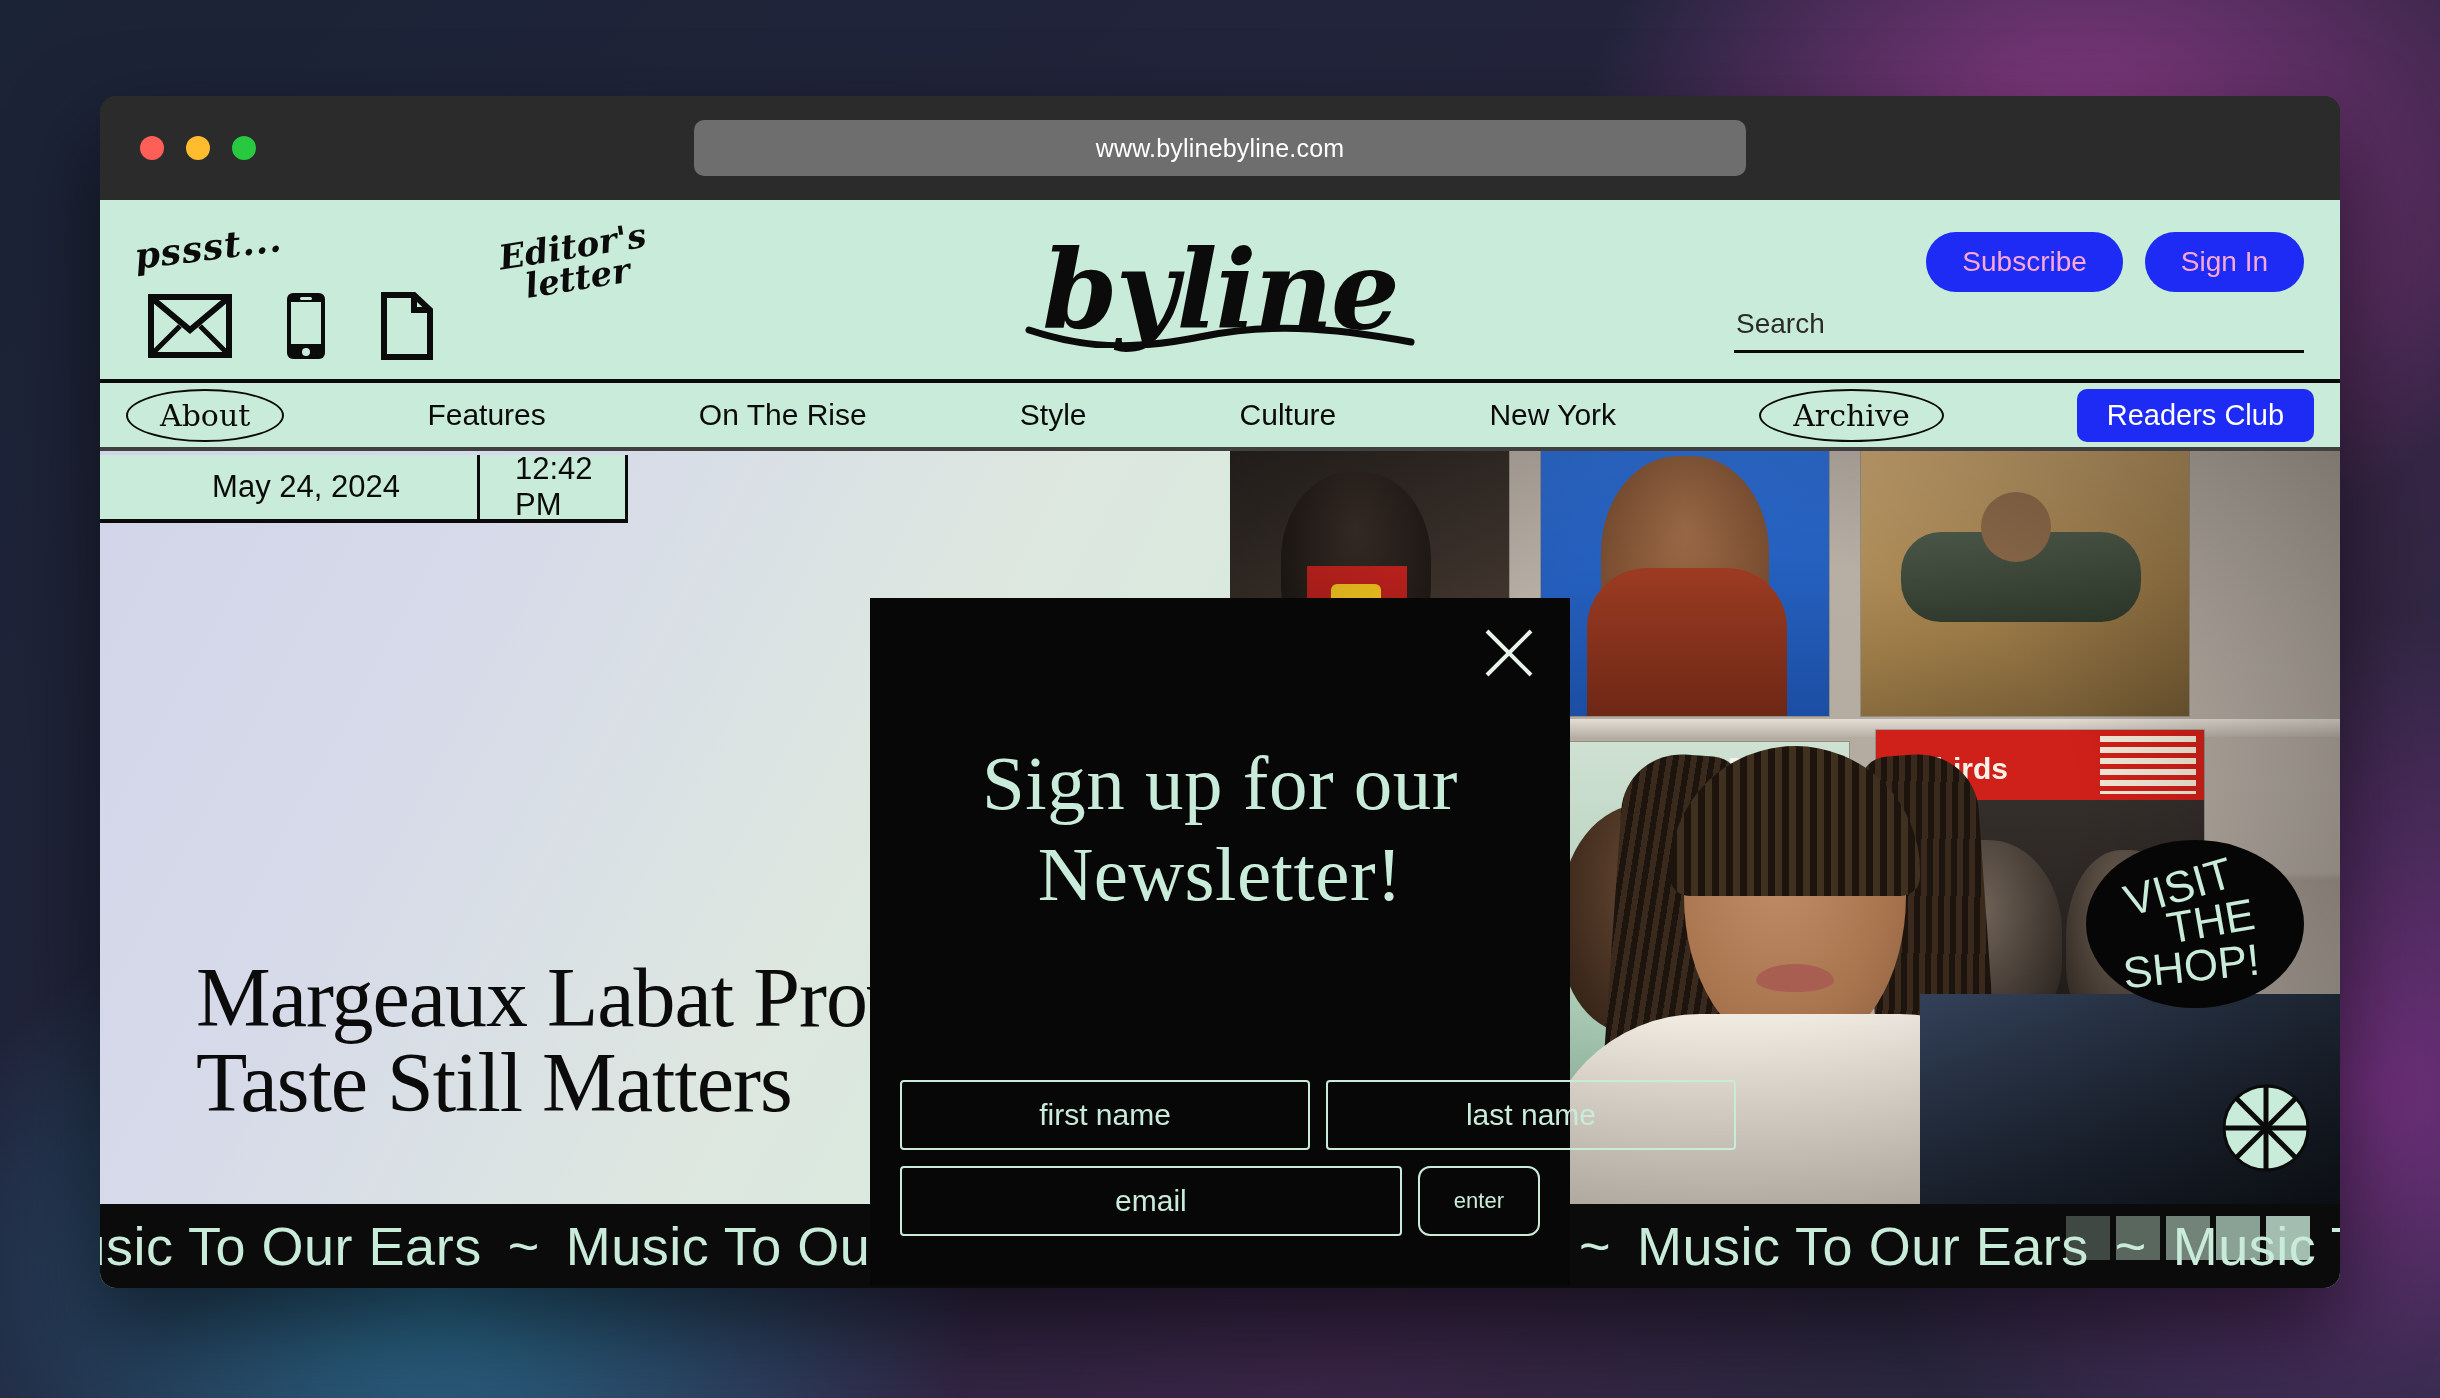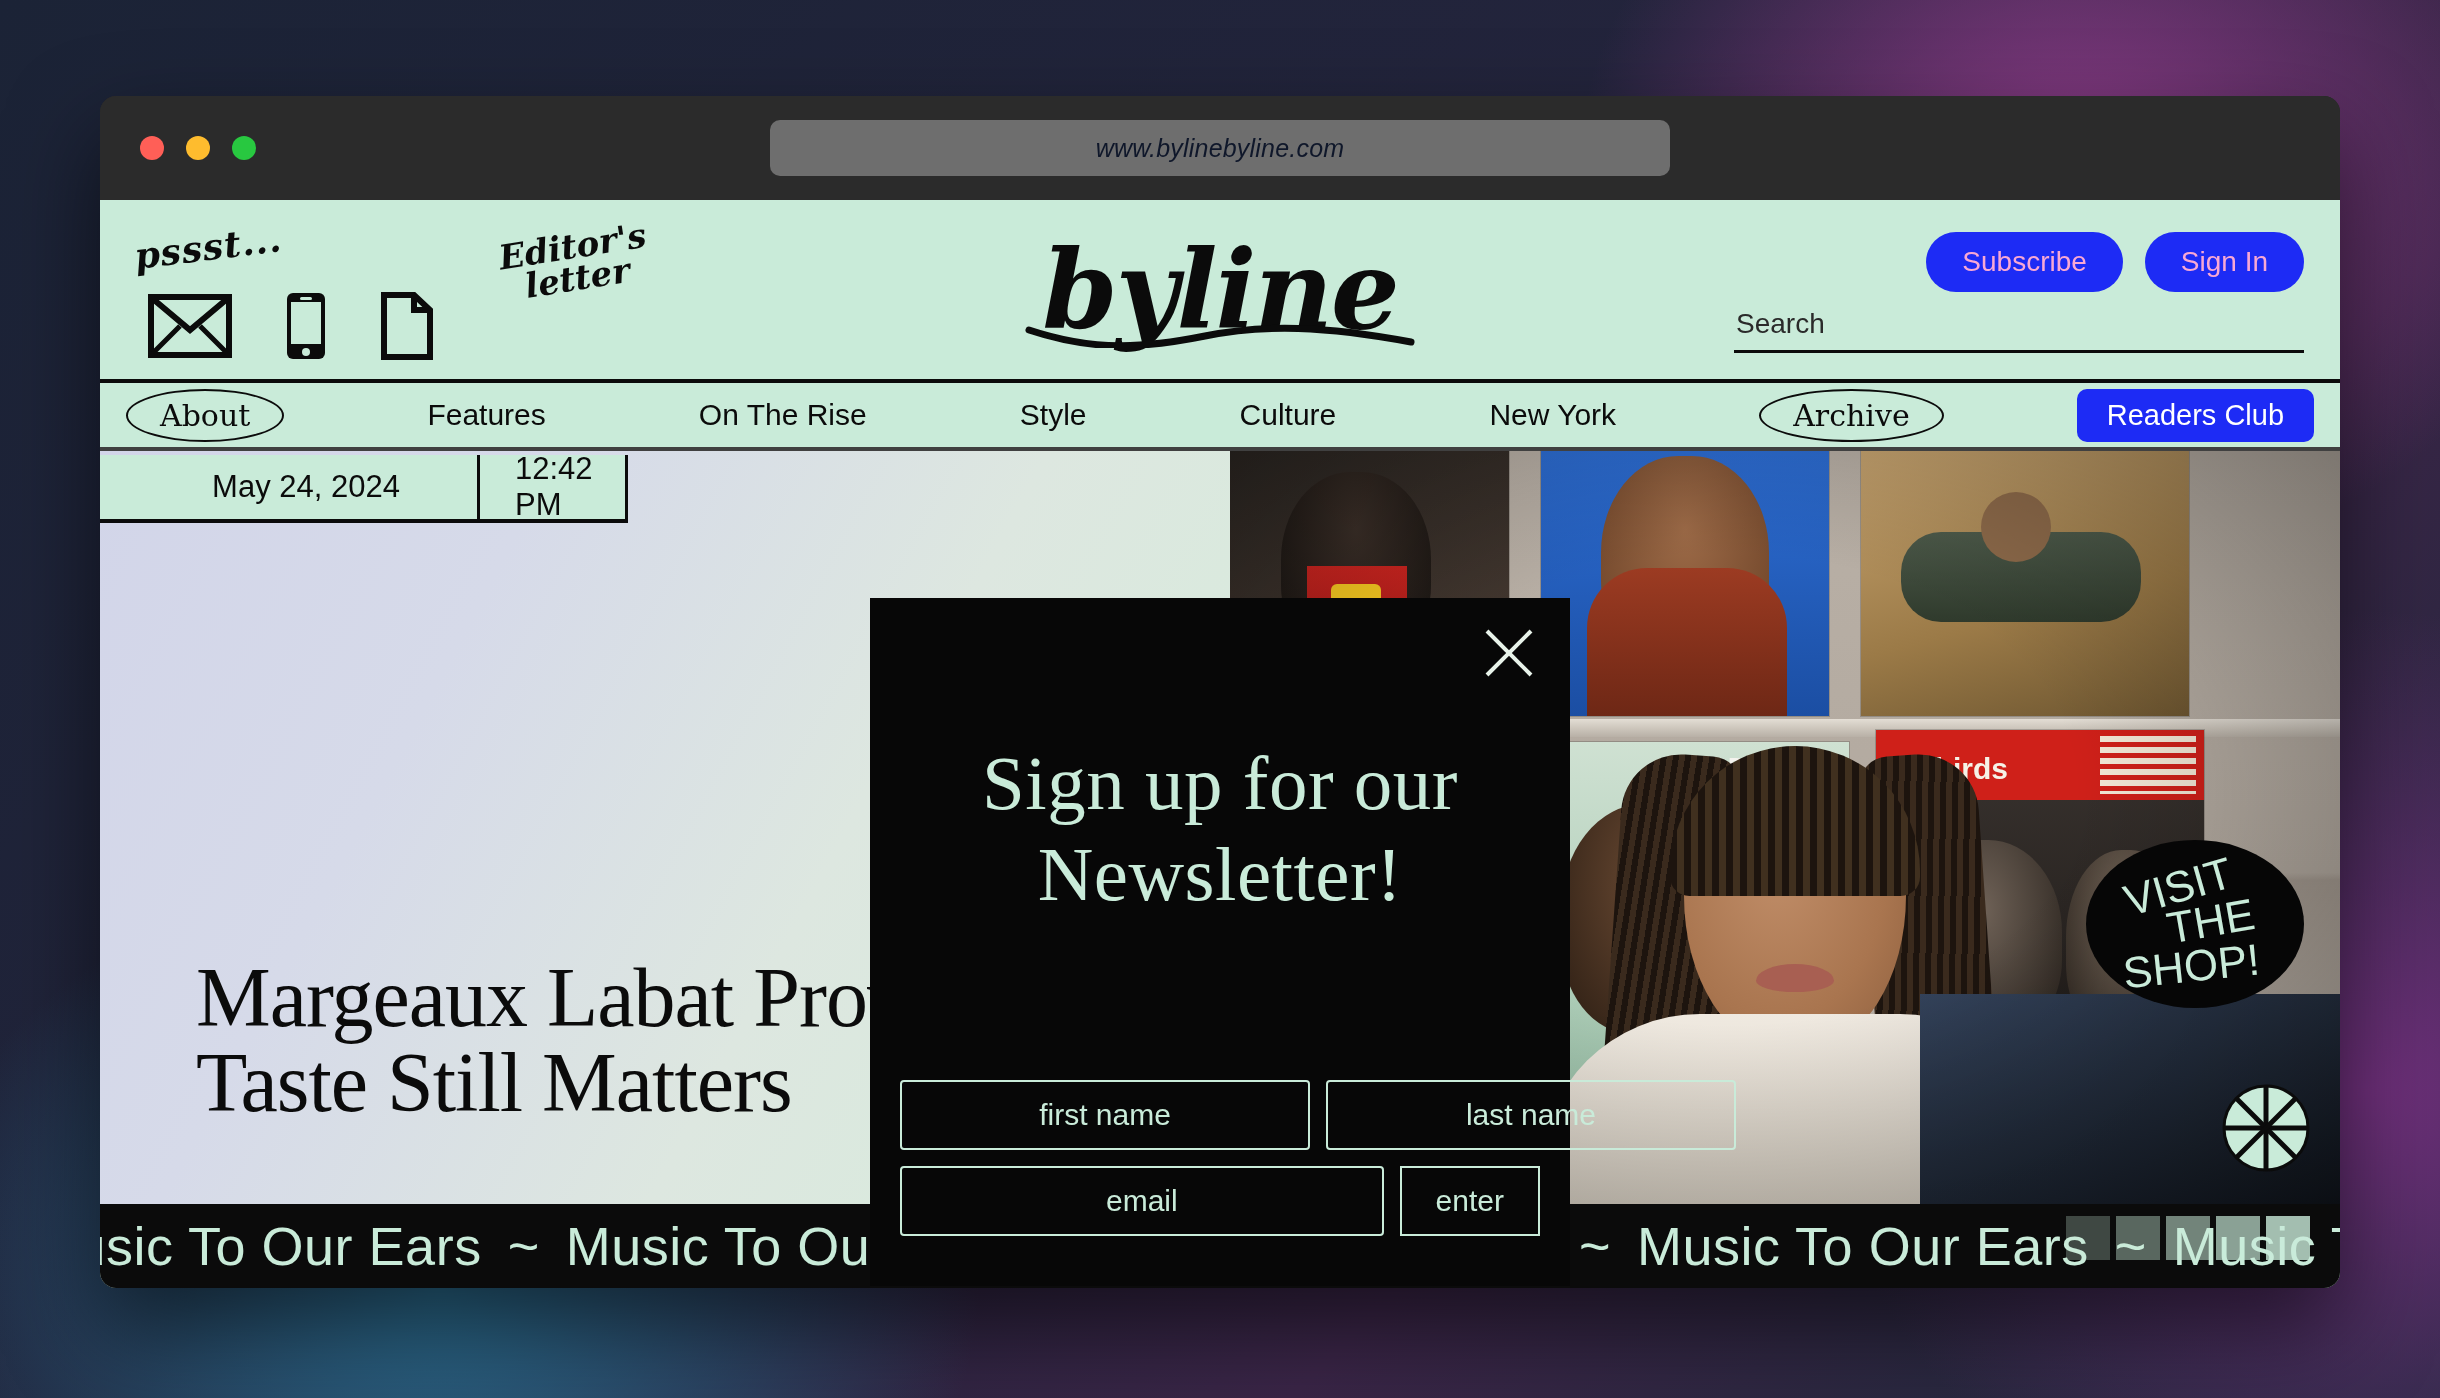--- a/index.html
+++ b/index.html
@@ -25,23 +25,23 @@
   }
   .chrome {
     height:104px; background:#2b2b2b; position:relative;
     display:flex; align-items:center;
   }
   .dots { position:absolute; left:40px; top:50%; transform:translateY(-50%); display:flex; gap:22px; }
   .dot { width:24px; height:24px; border-radius:50%; }
   .dot.r{background:#ff5f57;} .dot.y{background:#febc2e;} .dot.g{background:#28c840;}
   .urlbar {
     position:absolute; left:50%; top:50%; transform:translate(-50%,-50%);
-    width:900px; height:56px; background:#6e6e6e; border-radius:10px;
+    width:1052px; height:56px; background:#6e6e6e; border-radius:10px;
     display:flex; align-items:center; justify-content:center;
-    color:#0f172a; font-size:25px; letter-spacing:.2px;font-style:italic;
+    color:#ffffff; font-size:25px; letter-spacing:.2px;
   }
 
   
   .page { position:relative; width:2240px; height:1088px; background:#c9ebd9; overflow:hidden; }
 
   
   .masthead {
     position:relative; height:183px; background:#c9ebd9;
     border-bottom:4px solid #0b0b0b;
   }
@@ -230,22 +230,22 @@
   .row { display:flex; gap:16px; margin-bottom:16px; }
   .field {
     background:transparent; border:2px solid #c9ebd9; border-radius:4px;
     color:#c9ebd9; font-size:30px; text-align:center; padding:16px 10px;
     outline:none; font-family:"Liberation Sans",sans-serif;
   }
   .field::placeholder { color:#c9ebd9; opacity:1; }
   .f-first { flex:1; } .f-last { flex:1; }
   .f-email { flex:1; } 
   .btn-enter {
-    background:transparent; border:2px solid #c9ebd9; border-radius:0;
-    color:#c9ebd9; font-size:30px; padding:4px 34px; cursor:pointer;
+    background:transparent; border:2px solid #c9ebd9; border-radius:12px;
+    color:#c9ebd9; font-size:22px; padding:4px 34px; cursor:pointer;
     font-family:"Liberation Sans",sans-serif;
   }
 </style>
 </head>
 <body>
 
 <div class="window">
 
   <div class="chrome">
     <div class="dots">

